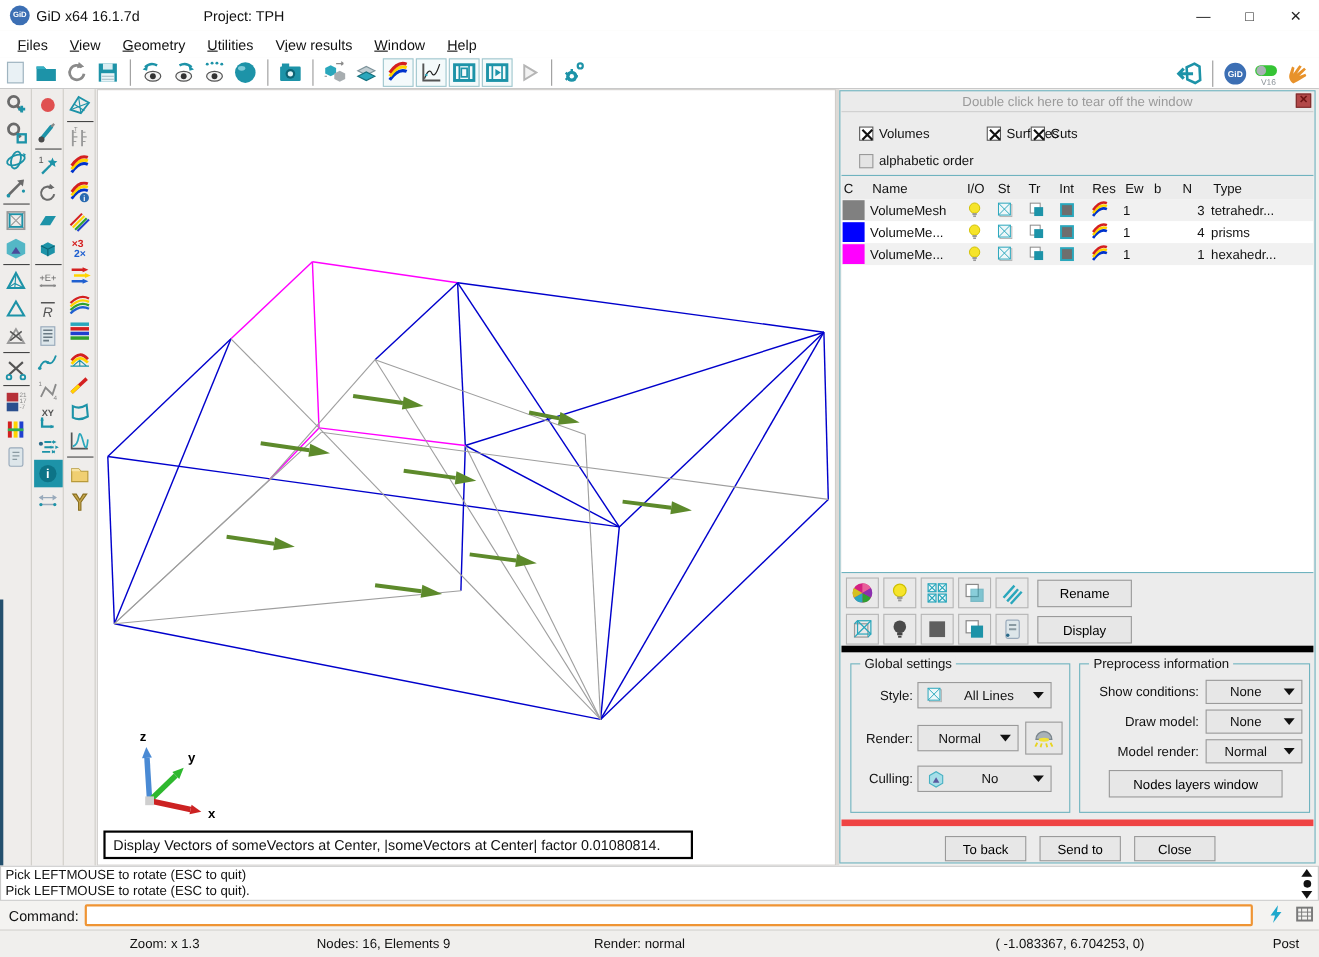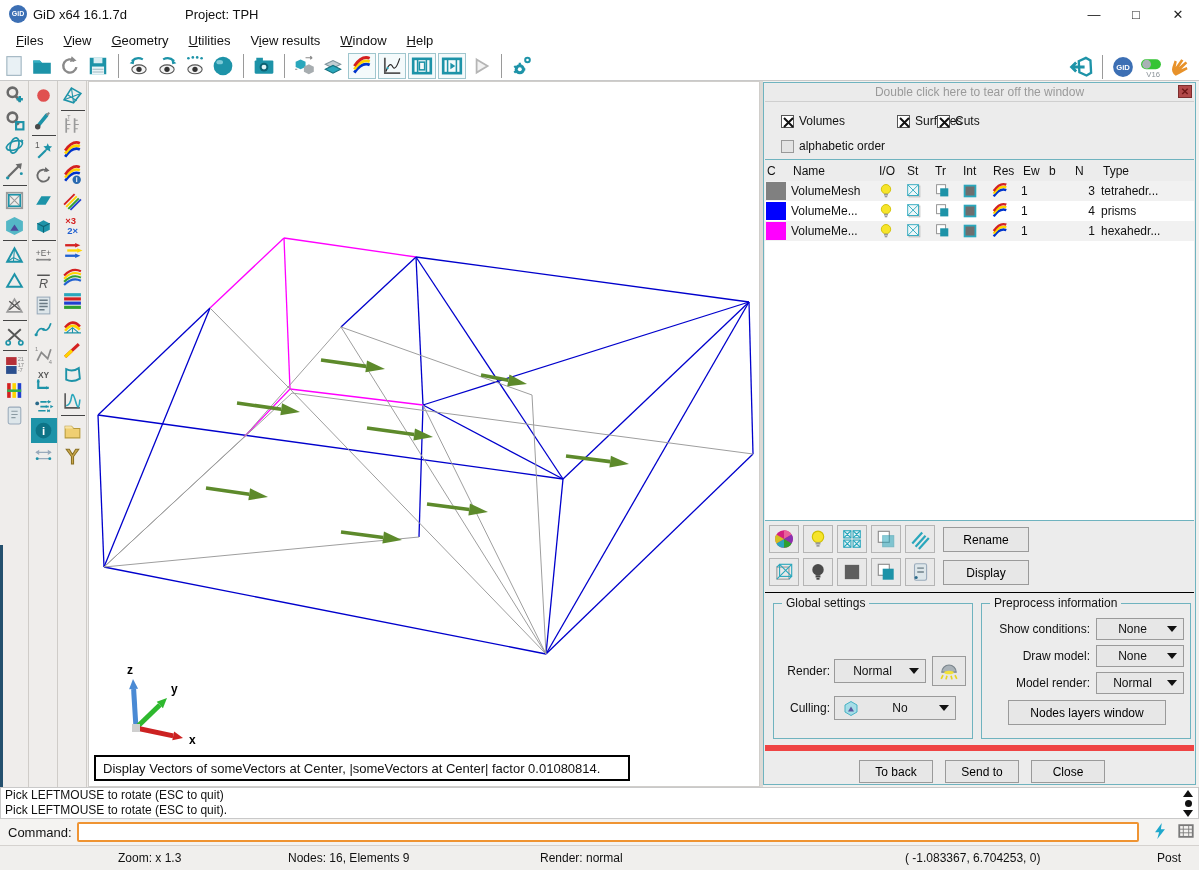--- a/index.html
+++ b/index.html
@@ -56,21 +56,21 @@
   .cbbox svg { position:absolute; left:0; top:0; }
   .tablewrap { position:absolute; left:1px; top:78px; right:1px; height:360px; background:#fff; border-bottom:1px solid #6fb3bf; }
   .thead { display:grid; grid-template-columns:26px 86px 28px 28px 28px 30px 30px 26px 26px 28px auto;
            height:20px; align-items:center; background:#ececec; font-size:12px; }
   .thead div { padding-left:2px; }
   .trow { display:grid; grid-template-columns:26px 86px 28px 28px 28px 30px 30px 26px 26px 28px auto; height:20px; align-items:center; font-size:12px; }
   .trow:nth-child(odd) { background:#f1f1f1; }
   .cswatch { width:20px; height:18px; margin-left:1px; }
   .cellicon { display:flex; align-items:center; }
   .ncell { text-align:right; padding-right:6px; }
-  .iconbtnarea { position:absolute; left:1px; top:438px; right:1px; height:72px; border-bottom:1px solid #000000; }
+  .iconbtnarea { position:absolute; left:1px; top:438px; right:1px; height:72px; border-bottom:6px solid #000000; }
   .pbtn { position:absolute; width:30px; height:28px; background:#e9e9e9; border:1px solid #b5b5b5; display:flex; align-items:center; justify-content:center; }
   .btn { background:#e7e7e7; border:1px solid #9a9a9a; font-size:12px; font-family:"Liberation Sans",sans-serif;
          display:flex; align-items:center; justify-content:center; }
   .settingsarea { position:absolute; left:1px; top:510px; right:1px; height:152px; }
   .groupbox { position:absolute; border:1px solid #6fb3bf; }
   .grouplabel { position:absolute; top:-8px; left:8px; background:#ececec; padding:0 4px; font-size:12px; }
   .setrow { position:absolute; display:flex; align-items:center; }
   .setlabel { font-size:12px; text-align:right; }
   .dd { background:#e7e7e7; border:1px solid #9a9a9a; height:24px; display:flex; align-items:center; padding:0 6px; gap:5px; position:relative; }
   .dd .ddtext { flex:1; text-align:center; font-size:12px; }
@@ -1108,20 +1108,34 @@
             <path d="M7.5 6.5h6M7.5 10h6" stroke="#8a9aa2" stroke-width="1.6"></path>
             <circle cx="6.5" cy="15" r="1.4" fill="#2a6a8a"></circle>
           </svg>
         </span>
       </div>
     </div>
 
   <div class="settingsarea">
     <div class="groupbox" style="left:8px; top:10px; width:200px; height:136px;">
       <span class="grouplabel">Global settings</span>
+      <div class="setrow" style="left:6px; top:16px;">
+        <span class="setlabel" style="width:50px;">Style:</span>
+        <div class="dd" style="width:122px; margin-left:4px;">
+          <span class="cellicon" id="ic-style">
+              <svg width="18" height="18" viewBox="0 0 20 20">
+                <rect x="4.5" y="4.5" width="12" height="12" fill="none" stroke="#b5b5b5"></rect>
+                <rect x="3" y="3" width="12" height="12" fill="#eef7f9" stroke="#2aa7bc"></rect>
+                <path d="M3 3l12 12m0-12L3 15" stroke="#2aa7bc"></path>
+              </svg>
+            </span>
+          <span class="ddtext">All Lines</span>
+          <span class="caret"></span>
+        </div>
+      </div>
       <div class="setrow" style="left:6px; top:52px;">
         <span class="setlabel" style="width:50px;">Render:</span>
         <div class="dd" style="width:92px; margin-left:4px;">
           <span class="ddtext">Normal</span>
           <span class="caret"></span>
         </div>
         <button class="btn" style="width:34px; height:30px; margin-left:6px;">
           <span id="ic-lamp" class="cellicon">
               <svg width="24" height="24" viewBox="0 0 20 20">
                 <path d="M4 11a6 6 0 0 1 12 0z" fill="#a9b2b8" stroke="#7a858c"></path>

